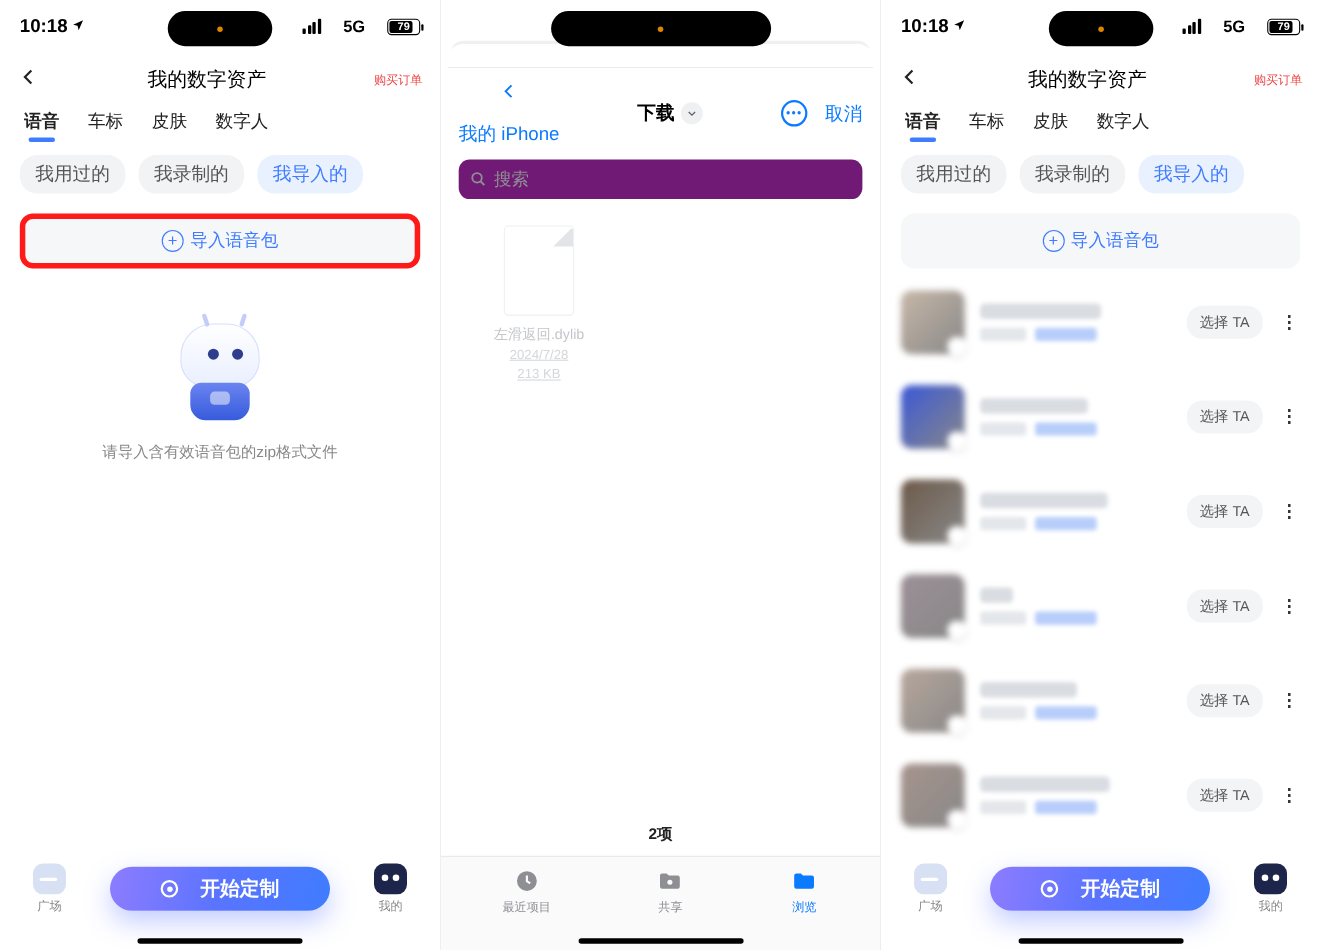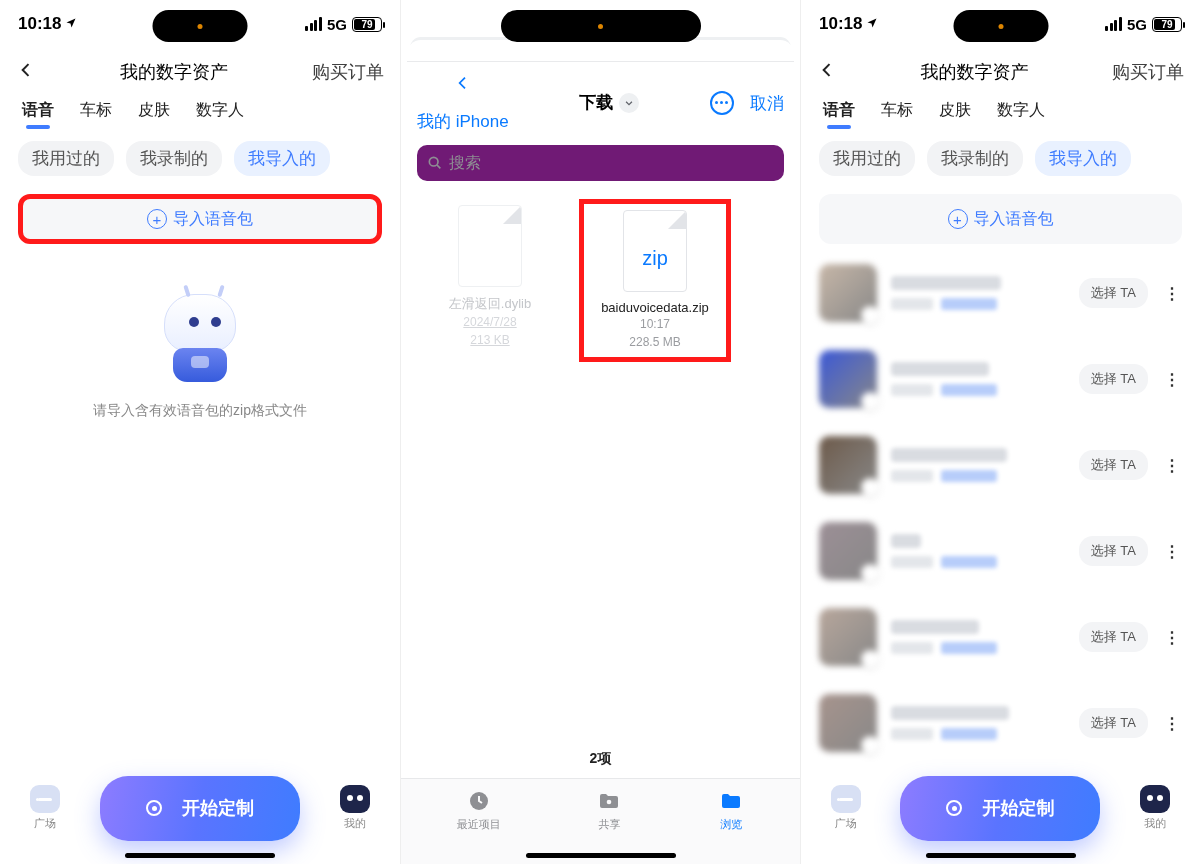--- a/index.html
+++ b/index.html
@@ -4,36 +4,36 @@
 <style>
   * { box-sizing: border-box; margin: 0; padding: 0; font-family: -apple-system, "PingFang SC", "Helvetica Neue", Arial, sans-serif; }
   body { background:#fff; width:1200px; height:864px; overflow:hidden; }
   .stage { display:flex; width:1200px; height:864px; }
   .phone { width:400px; height:864px; background:#fff; position:relative; overflow:hidden; border-left:1px solid #eee; }
   .phone:first-child { border-left:none; }
 
   
   .status { height:48px; display:flex; align-items:center; justify-content:space-between; padding:0 18px; font-weight:700; font-size:17px; }
   .status .left { display:flex; align-items:center; gap:4px; }
-  .status .right { display:flex; align-items:center; gap:5px; font-size:15px;justify-content:flex-end; }
+  .status .right { display:flex; align-items:center; gap:20px; font-size:15px;justify-content:flex-end; }
   .pill { width:95px; height:32px; background:#000; border-radius:20px; position:absolute; left:50%; transform:translateX(-50%); top:10px; display:flex; align-items:center; justify-content:center;}
   .pill::after{content:"";width:5px;height:5px;border-radius:50%;background:#dd8500;}
   .sig { display:inline-flex; align-items:flex-end; gap:1.5px; }
   .sig span{width:3px;background:#000;border-radius:1px;}
   .sig span:nth-child(1){height:5px}.sig span:nth-child(2){height:8px}.sig span:nth-child(3){height:11px}.sig span:nth-child(4){height:14px}
   .batt { position:relative; width:30px; height:15px; border:1.5px solid #000; border-radius:4px; display:flex; align-items:center; padding:1px;text-decoration:underline; }
   .batt::after{content:"";position:absolute;right:-4px;top:4px;width:2px;height:6px;background:#000;border-radius:1px;}
   .batt .fill{background:#000;height:100%;border-radius:2px;}
   .batt .num{position:absolute;left:0;right:0;text-align:center;font-size:10px;font-weight:800;color:#fff;mix-blend-mode:difference;}
 
   
   .nav { height:48px; display:flex; align-items:center; justify-content:space-between; padding:0 16px; }
   .nav .back svg{width:20px;height:20px;stroke:#222;}
   .nav .title{font-size:18px;font-weight:400;flex:1;text-align:center;}
-  .nav .link{color:#404040;font-size:18px;}
+  .nav .link{color:#ef4444;font-size:11px;}
 
   
   .tabs { display:flex; gap:26px; padding:4px 22px 8px; font-size:16px; color:#222;}
   .tab { position:relative; padding-bottom:6px; cursor:pointer;}
   .tab.active { font-weight:700; }
   .tab.active::after{content:"";position:absolute;bottom:-2px;left:50%;transform:translateX(-50%);width:24px;height:4px;border-radius:3px;background:#3f7cff;}
 
   
   .chips{display:flex;gap:12px;padding:6px 18px 12px;}
   .chip{padding:6px 14px;border-radius:16px;font-size:17px;background:#f2f3f5;color:#555;}
@@ -58,21 +58,21 @@
 
   
   .bottombar{position:absolute;bottom:0;left:0;right:0;height:94px;display:flex;align-items:center;justify-content:space-around;padding:0 10px 18px;}
   .bb-item{display:flex;flex-direction:column;align-items:center;gap:3px;font-size:11px;color:#888;}
   .bb-ico{width:30px;height:28px;border-radius:9px;background:#d8e0f4;position:relative;}
   .bb-ico.mine{background:#1e254a;}
   .bb-ico.mine::before,.bb-ico.mine::after{content:"";position:absolute;width:6px;height:6px;background:#fff;border-radius:50%;top:10px;}
   .bb-ico.mine::before{left:7px}.bb-ico.mine::after{left:17px}
   .bb-ico.plaza::after{content:"";position:absolute;left:8px;top:13px;width:14px;height:3px;background:#fff;border-radius:2px;}
   .bb-ico.plaza::before{content:"";position:absolute;left:11px;top:13px;width:3px;height:3px;background:#fff;border-radius:2px;box-shadow:-5px 0 #fff,5px 0 #fff;}
-  .cta{width:200px;height:65px;border-radius:28px;background:linear-gradient(100deg,#8d7cff,#5a74ff,#3f7cff);color:#fff;font-size:18px;font-weight:600;display:flex;align-items:center;justify-content:center;gap:20px;box-shadow:0 10px 24px rgba(80,110,255,.35);}
+  .cta{width:200px;height:40px;border-radius:28px;background:linear-gradient(100deg,#8d7cff,#5a74ff,#3f7cff);color:#fff;font-size:18px;font-weight:600;display:flex;align-items:center;justify-content:center;gap:20px;box-shadow:0 10px 24px rgba(80,110,255,.35);}
   .rec{width:16px;height:16px;border:2px solid #fff;border-radius:50%;display:inline-flex;align-items:center;justify-content:center;}
   .rec::after{content:"";width:5px;height:5px;background:#fff;border-radius:50%;}
   .homebar{position:absolute;bottom:6px;left:50%;transform:translateX(-50%);width:150px;height:5px;border-radius:4px;background:#000;}
 
   
   .files-nav{padding:10px 16px 6px;display:flex;align-items:center;justify-content:space-between;}
   .files-back{display:flex;align-items:center;gap:16px;color:#0a7aff;font-size:17px;flex-direction:column;}
   .files-back svg{width:16px;height:22px;}
   .files-title{display:flex;align-items:center;gap:6px;font-size:17px;font-weight:700;}
   .files-title .chev{width:20px;height:20px;border-radius:50%;background:#eef0f2;display:inline-flex;align-items:center;justify-content:center;}
@@ -238,31 +238,20 @@
 
   <div class="files-grid">
     <div class="fcell dim">
       <div class="page dim">
             <div class="fold"></div>
           </div>
       <div>左滑返回.dylib</div>
       <div class="fmeta">2024/7/28</div>
       <div class="fmeta">213 KB</div>
     </div>
-    <div class="redwrap redbox">
-      <div class="fcell">
-        <div class="page">
-              <div class="fold"></div>
-              <div class="zip">zip</div>
-            </div>
-        <div>baiduvoicedata.zip</div>
-        <div class="fmeta">10:17</div>
-        <div class="fmeta">228.5 MB</div>
-      </div>
-    </div>
   </div>
 
   <div class="items-count">2项</div>
 
   <div class="files-tab">
     <div class="ft">
       <svg viewBox="0 0 24 24" fill="#8e8f93">
             <circle cx="12" cy="12" r="9"></circle>
             <path d="M12 7v5l3 2" stroke="#fafafb" stroke-width="2" fill="none"></path>
           </svg>

